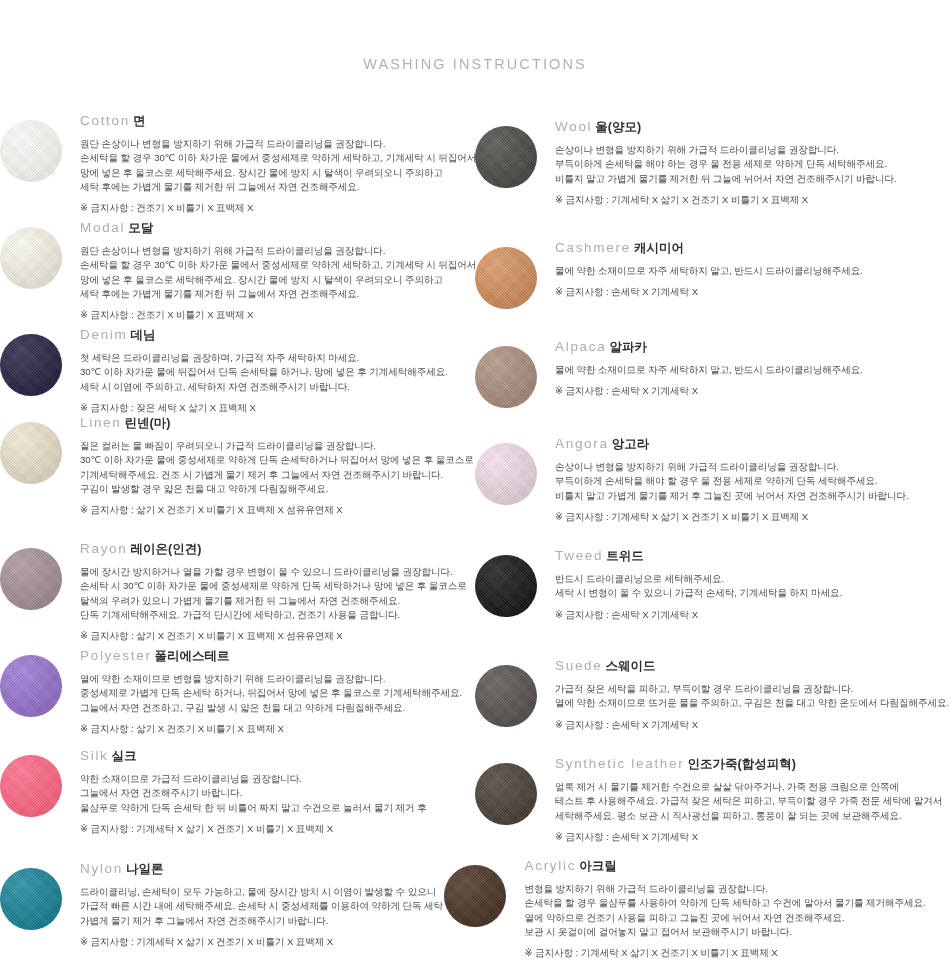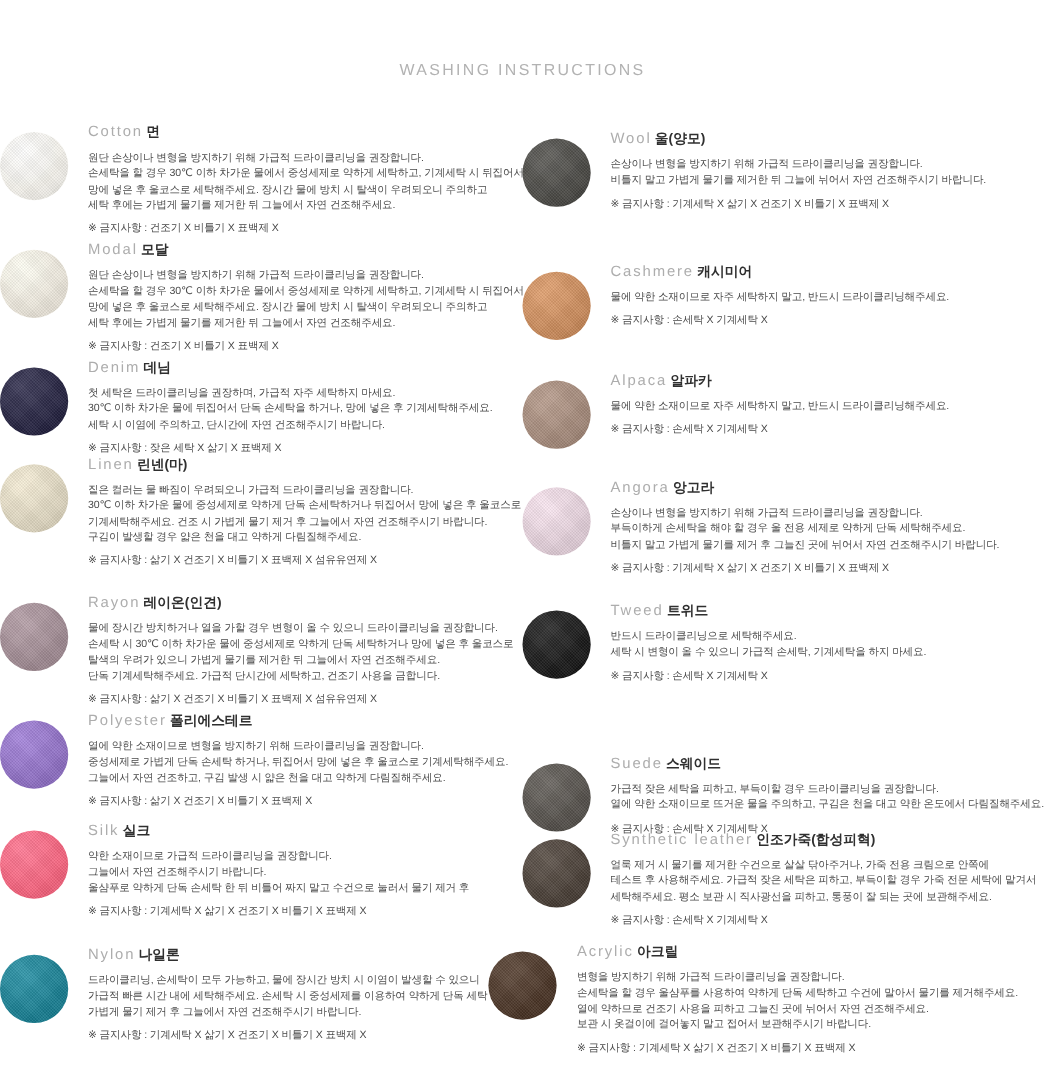--- a/index.html
+++ b/index.html
@@ -146,21 +146,21 @@
       <div class="entry" style="position: absolute; top: 214px; left: 0px; width: 420px;">
         <div class="swatch-wrap">
           <div class="swatch" style="background: radial-gradient(circle at 34% 28%, rgb(65, 63, 92) 0%, rgb(39, 37, 66) 58%, rgb(21, 19, 48) 100%);">
             <div class="tex" style="background: repeating-linear-gradient(45deg, rgba(255, 255, 255, 0.055) 0px, rgba(255, 255, 255, 0.055) 1px, rgba(0, 0, 0, 0.043) 1px, rgba(0, 0, 0, 0.043) 2px), repeating-linear-gradient(-45deg, rgba(255, 255, 255, 0.04) 0px, rgba(255, 255, 255, 0.04) 1px, rgba(0, 0, 0, 0.035) 1px, rgba(0, 0, 0, 0.035) 2px);"></div>
           </div>
         </div>
         <div class="body-col">
           <div class="entry-title"><span class="en">Denim</span><span class="ko">데님</span></div>
           <div class="desc-line">첫 세탁은 드라이클리닝을 권장하며, 가급적 자주 세탁하지 마세요.</div>
           <div class="desc-line">30℃ 이하 차가운 물에 뒤집어서 단독 손세탁을 하거나, 망에 넣은 후 기계세탁해주세요.</div>
-          <div class="desc-line">세탁 시 이염에 주의하고, 단시간에 자연 건조해주시기 바랍니다.</div>
+          <div class="desc-line">세탁 시 이염에 주의하고, 세탁하지 자연 건조해주시기 바랍니다.</div>
           <div class="forbid">※ 금지사항 : 잦은 세탁 X  삶기 X  표백제 X</div>
         </div>
       </div>
       <div class="entry" style="position: absolute; top: 302px; left: 0px; width: 420px;">
         <div class="swatch-wrap">
           <div class="swatch" style="background: radial-gradient(circle at 34% 28%, rgb(248, 240, 218) 0%, rgb(222, 214, 192) 58%, rgb(204, 196, 174) 100%);">
             <div class="tex" style="background: repeating-linear-gradient(45deg, rgba(255, 255, 255, 0.055) 0px, rgba(255, 255, 255, 0.055) 1px, rgba(0, 0, 0, 0.043) 1px, rgba(0, 0, 0, 0.043) 2px), repeating-linear-gradient(-45deg, rgba(255, 255, 255, 0.04) 0px, rgba(255, 255, 255, 0.04) 1px, rgba(0, 0, 0, 0.035) 1px, rgba(0, 0, 0, 0.035) 2px);"></div>
           </div>
         </div>
         <div class="body-col">
@@ -233,20 +233,21 @@
   <div class="col col-right" id="col-right" style="position: relative; height: 860px;">
       <div class="entry" style="position: absolute; top: 6px; left: 0px; width: 420px;">
         <div class="swatch-wrap">
           <div class="swatch" style="background: radial-gradient(circle at 34% 28%, rgb(101, 100, 96) 0%, rgb(75, 74, 70) 58%, rgb(57, 56, 52) 100%);">
             <div class="tex" style="background: repeating-linear-gradient(45deg, rgba(255, 255, 255, 0.055) 0px, rgba(255, 255, 255, 0.055) 1px, rgba(0, 0, 0, 0.043) 1px, rgba(0, 0, 0, 0.043) 2px), repeating-linear-gradient(-45deg, rgba(255, 255, 255, 0.04) 0px, rgba(255, 255, 255, 0.04) 1px, rgba(0, 0, 0, 0.035) 1px, rgba(0, 0, 0, 0.035) 2px);"></div>
           </div>
         </div>
         <div class="body-col">
           <div class="entry-title"><span class="en">Wool</span><span class="ko">울(양모)</span></div>
           <div class="desc-line">손상이나 변형을 방지하기 위해 가급적 드라이클리닝을 권장합니다.</div>
+          <div class="desc-line">부득이하게 손세탁을 해야 하는 경우 울 전용 세제로 약하게 단독 세탁해주세요.</div>
           <div class="desc-line">비틀지 말고 가볍게 물기를 제거한 뒤 그늘에 뉘어서 자연 건조해주시기 바랍니다.</div>
           <div class="forbid">※ 금지사항 : 기계세탁 X  삶기 X  건조기 X  비틀기 X  표백제 X</div>
         </div>
       </div>
       <div class="entry" style="position: absolute; top: 127px; left: 0px; width: 420px;">
         <div class="swatch-wrap">
           <div class="swatch" style="background: radial-gradient(circle at 34% 28%, rgb(227, 165, 118) 0%, rgb(201, 139, 92) 58%, rgb(183, 121, 74) 100%);">
             <div class="tex" style="background: repeating-linear-gradient(45deg, rgba(255, 255, 255, 0.055) 0px, rgba(255, 255, 255, 0.055) 1px, rgba(0, 0, 0, 0.043) 1px, rgba(0, 0, 0, 0.043) 2px), repeating-linear-gradient(-45deg, rgba(255, 255, 255, 0.04) 0px, rgba(255, 255, 255, 0.04) 1px, rgba(0, 0, 0, 0.035) 1px, rgba(0, 0, 0, 0.035) 2px);"></div>
           </div>
         </div>
@@ -288,21 +289,21 @@
             <div class="tex" style="background: repeating-linear-gradient(45deg, rgba(255, 255, 255, 0.055) 0px, rgba(255, 255, 255, 0.055) 1px, rgba(0, 0, 0, 0.043) 1px, rgba(0, 0, 0, 0.043) 2px), repeating-linear-gradient(-45deg, rgba(255, 255, 255, 0.04) 0px, rgba(255, 255, 255, 0.04) 1px, rgba(0, 0, 0, 0.035) 1px, rgba(0, 0, 0, 0.035) 2px);"></div>
           </div>
         </div>
         <div class="body-col">
           <div class="entry-title"><span class="en">Tweed</span><span class="ko">트위드</span></div>
           <div class="desc-line">반드시 드라이클리닝으로 세탁해주세요.</div>
           <div class="desc-line">세탁 시 변형이 올 수 있으니 가급적 손세탁, 기계세탁을 하지 마세요.</div>
           <div class="forbid">※ 금지사항 : 손세탁 X  기계세탁 X</div>
         </div>
       </div>
-      <div class="entry" style="position: absolute; top: 545px; left: 0px; width: 420px; margin-top: 29px;">
+      <div class="entry" style="position: absolute; top: 545px; left: 0px; width: 420px;">
         <div class="swatch-wrap">
           <div class="swatch" style="background: radial-gradient(circle at 34% 28%, rgb(112, 108, 103) 0%, rgb(86, 82, 77) 58%, rgb(68, 64, 59) 100%);">
             <div class="tex" style="background: repeating-linear-gradient(45deg, rgba(255, 255, 255, 0.055) 0px, rgba(255, 255, 255, 0.055) 1px, rgba(0, 0, 0, 0.043) 1px, rgba(0, 0, 0, 0.043) 2px), repeating-linear-gradient(-45deg, rgba(255, 255, 255, 0.04) 0px, rgba(255, 255, 255, 0.04) 1px, rgba(0, 0, 0, 0.035) 1px, rgba(0, 0, 0, 0.035) 2px);"></div>
           </div>
         </div>
         <div class="body-col">
           <div class="entry-title"><span class="en">Suede</span><span class="ko">스웨이드</span></div>
           <div class="desc-line">가급적 잦은 세탁을 피하고, 부득이할 경우 드라이클리닝을 권장합니다.</div>
           <div class="desc-line">열에 약한 소재이므로 뜨거운 물을 주의하고, 구김은 천을 대고 약한 온도에서 다림질해주세요.</div>
           <div class="forbid">※ 금지사항 : 손세탁 X  기계세탁 X</div>

